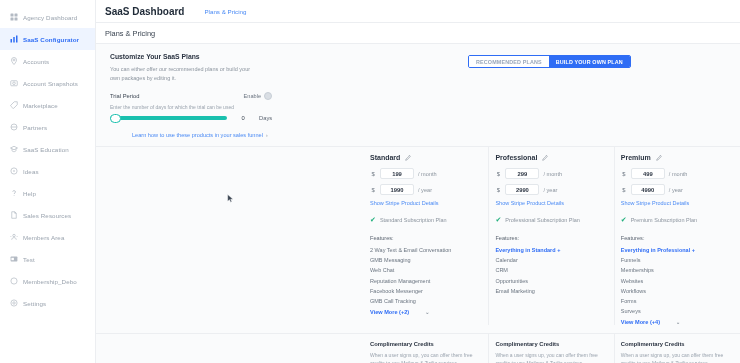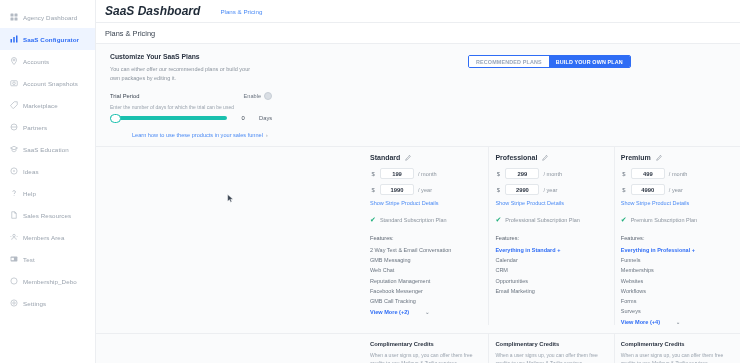--- a/index.html
+++ b/index.html
@@ -33,21 +33,21 @@
   }
   .nav-item.active .nav-ico { color: #2f6df5; }
   .nav-ico svg { width: 8px; height: 8px; display: block; }
 
   
   .main { flex: 1; height: 363px; background: #fafbfc; overflow: hidden; }
   .topbar {
     height: 23px; background: #fff; border-bottom: 1px solid #eceef1;
     display: flex; align-items: center; padding-left: 9px; gap: 20px;
   }
-  .app-title { font-size: 12px; color: #1f2a37; font-weight: bold; font-style: italic; }
+  .app-title { font-size: 10px; color: #1f2a37; font-weight: bold; }
   .top-tab { font-size: 6.2px; color: #4a8af4; cursor: pointer; }
 
   .pagebar {
     height: 21px; background: #fff; border-bottom: 1px solid #eceef1;
     display: flex; align-items: center; padding-left: 9px;
   }
   .page-title { font-size: 7.4px; color: #3a4451; }
 
   .content { padding: 9px 0 0 0; height: 319px; position: relative; }
 

